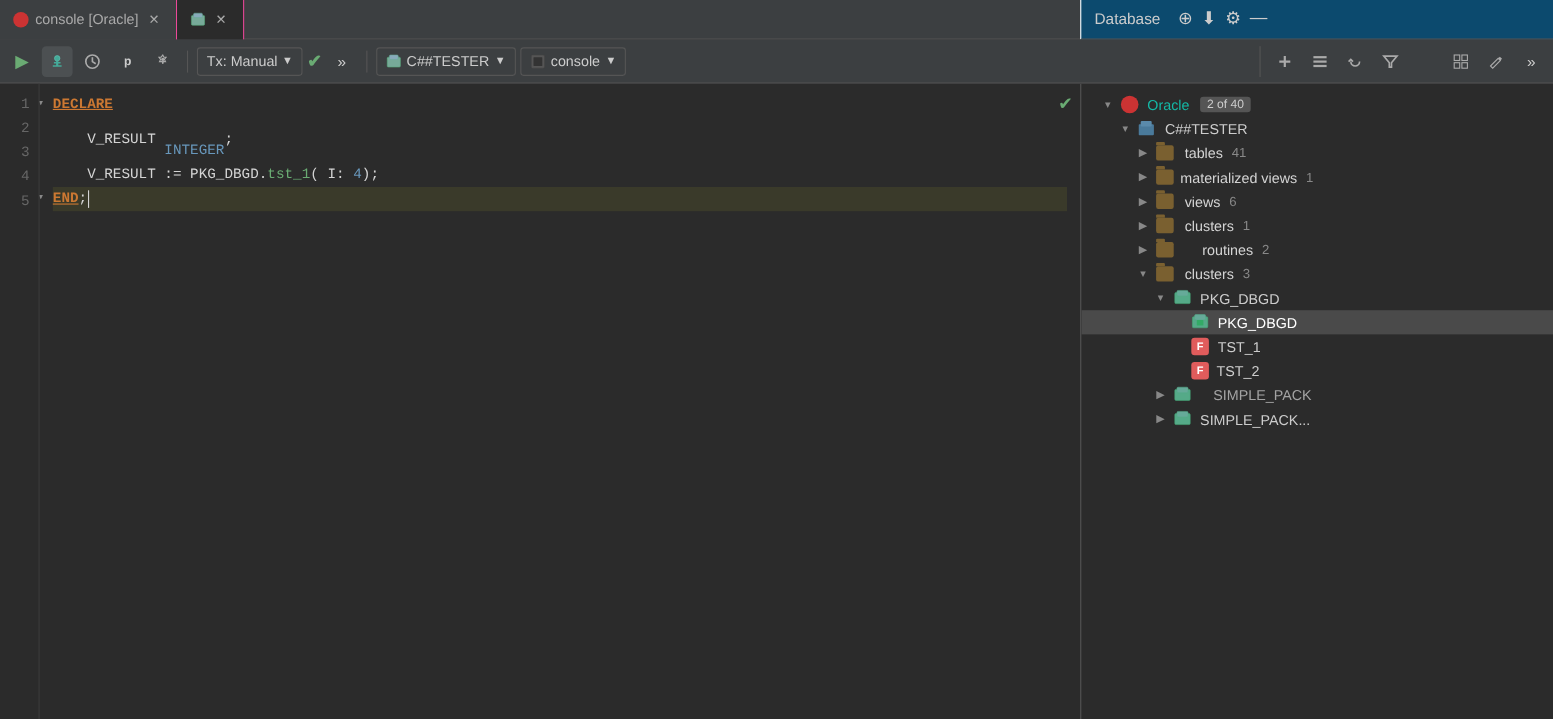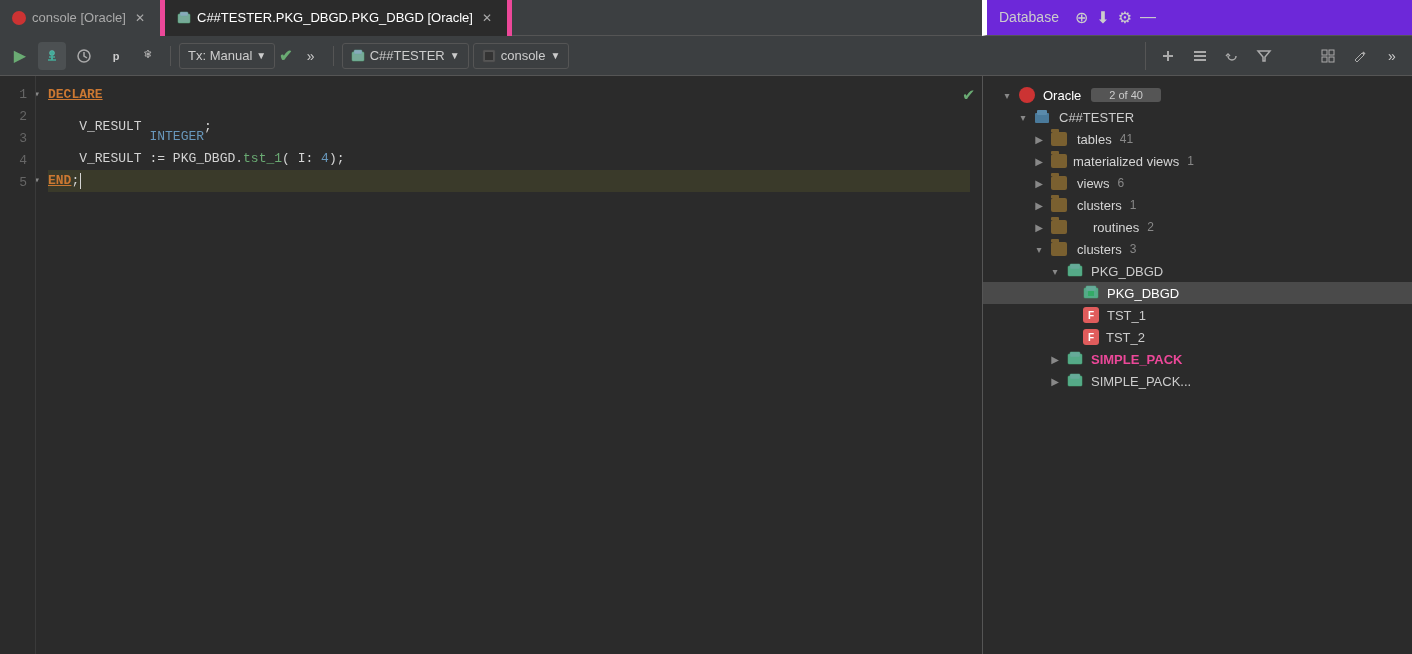--- a/index.html
+++ b/index.html
@@ -23,21 +23,21 @@
       border-bottom: 1px solid #555;
       height: 36px;
       flex-shrink: 0;
     }
     .tab {
       display: flex;
       align-items: center;
       padding: 0 12px;
       height: 36px;
       cursor: pointer;
-      border-right: 5px solid #ec4899;
+      border-right: 1px solid #ec4899;
       font-size: 13px;
       gap: 6px;
       white-space: nowrap;
     }
     .tab.active {
       background: #2b2b2b;
       color: #fff;
     }
     .tab:not(.active) {
       background: #3c3f41;
@@ -60,26 +60,26 @@
     .tab-icon-pkg {
       width: 14px; height: 14px;
       display: inline-block;
       flex-shrink: 0;
     }
     .db-panel-header {
       display: flex;
       align-items: center;
       padding: 0 12px;
       height: 36px;
-      background: #6d28d9;
+      background: #0c4a6e;
       color: #ccc;
       font-size: 14px;
       font-weight: 500;
       gap: 8px;
-      border-left: 5px solid #ffffff;
+      border-left: 1px solid #ffffff;
       border-bottom: 1px solid #555;
       min-width: 430px;
     }
 
     
     .toolbar {
       display: flex;
       align-items: center;
       background: #3c3f41;
       border-bottom: 1px solid #555;
@@ -263,21 +263,21 @@
     }
     .badge {
       color: #888;
       font-size: 12px;
       margin-left: 4px;
     }
     .oracle-badge {
       background: #555;
       color: #ccc;
       font-size: 11px;
-      padding: 1px 18px;
+      padding: 1px 6px;
       border-radius: 3px;
       margin-left: 6px;
     }
 
     
     .oracle-icon {
       width: 16px;
       height: 16px;
       background: #cc3333;
       border-radius: 50%;
@@ -317,21 +317,20 @@
     <span class="tab-close">✕</span>
   </div>
 
   <div class="tab active">
     <span class="tab-icon-pkg">
       <svg width="14" height="14" viewBox="0 0 14 14">
         <rect x="1" y="3" width="12" height="9" rx="1" fill="#7a9" stroke="#5a7" stroke-width="0.5"></rect>
         <rect x="3" y="1" width="8" height="4" rx="1" fill="#8ab" stroke="#6a9" stroke-width="0.5"></rect>
       </svg>
     </span>
-    <span>C##TESTER.PKG_DBGD.PKG_DBGD [Oracle]</span>
     <span class="tab-close">✕</span>
   </div>
 
   <div class="db-panel-header" style="margin-left:auto;">
     <span>Database</span>
     <span style="margin-left:8px;cursor:pointer;font-size:16px;">⊕</span>
     <span style="cursor:pointer;font-size:16px;">⬇</span>
     <span style="cursor:pointer;font-size:16px;">⚙</span>
     <span style="cursor:pointer;font-size:16px;">—</span>
   </div>
@@ -470,21 +469,21 @@
       </div>
     </div>
   </div>
 
   <div class="db-panel">
     <div class="db-tree">
 
       <div class="tree-item indent-1">
         <div class="tree-expand">▾</div>
         <span class="oracle-icon"></span>
-        <span style="margin-left:4px;font-weight:500;color:#ffffff;">Oracle</span>
+        <span style="margin-left:4px;font-weight:500;color:#14b8a6;">Oracle</span>
         <span class="oracle-badge">2 of 40</span>
       </div>
 
       <div class="tree-item indent-2">
         <div class="tree-expand">▾</div>
         <svg width="16" height="14" viewBox="0 0 16 14">
           <rect x="0" y="3" width="14" height="10" rx="1" fill="#4a7a9b"></rect>
           <rect x="2" y="0" width="10" height="5" rx="1" fill="#5a8aab"></rect>
         </svg>
         <span style="margin-left:4px;color:#ccc;font-weight:500;">C##TESTER</span>
@@ -562,21 +561,21 @@
         <span class="fn-badge">F</span>
         <span style="margin-left:3px;color:#ccc;">TST_2</span>
       </div>
 
       <div class="tree-item indent-4">
         <div class="tree-expand">▶</div>
         <svg width="16" height="16" viewBox="0 0 16 16">
           <rect x="1" y="3" width="14" height="10" rx="1" fill="#5a8" stroke="#4a7" stroke-width="0.5"></rect>
           <rect x="3" y="1" width="10" height="5" rx="1" fill="#6a9" stroke="#5a8" stroke-width="0.5"></rect>
         </svg>
-        <span style="margin-left:4px;color:#ec4899;font-weight:bold;">SIMPLE_PACK</span>
+        <span style="margin-left:16px;color:#a3a3a3;">SIMPLE_PACK</span>
       </div>
 
       <div class="tree-item indent-4">
         <div class="tree-expand">▶</div>
         <svg width="16" height="16" viewBox="0 0 16 16">
           <rect x="1" y="3" width="14" height="10" rx="1" fill="#5a8" stroke="#4a7" stroke-width="0.5"></rect>
           <rect x="3" y="1" width="10" height="5" rx="1" fill="#6a9" stroke="#5a8" stroke-width="0.5"></rect>
         </svg>
         <span style="margin-left:4px;color:#ccc;">SIMPLE_PACK...</span>
       </div>

